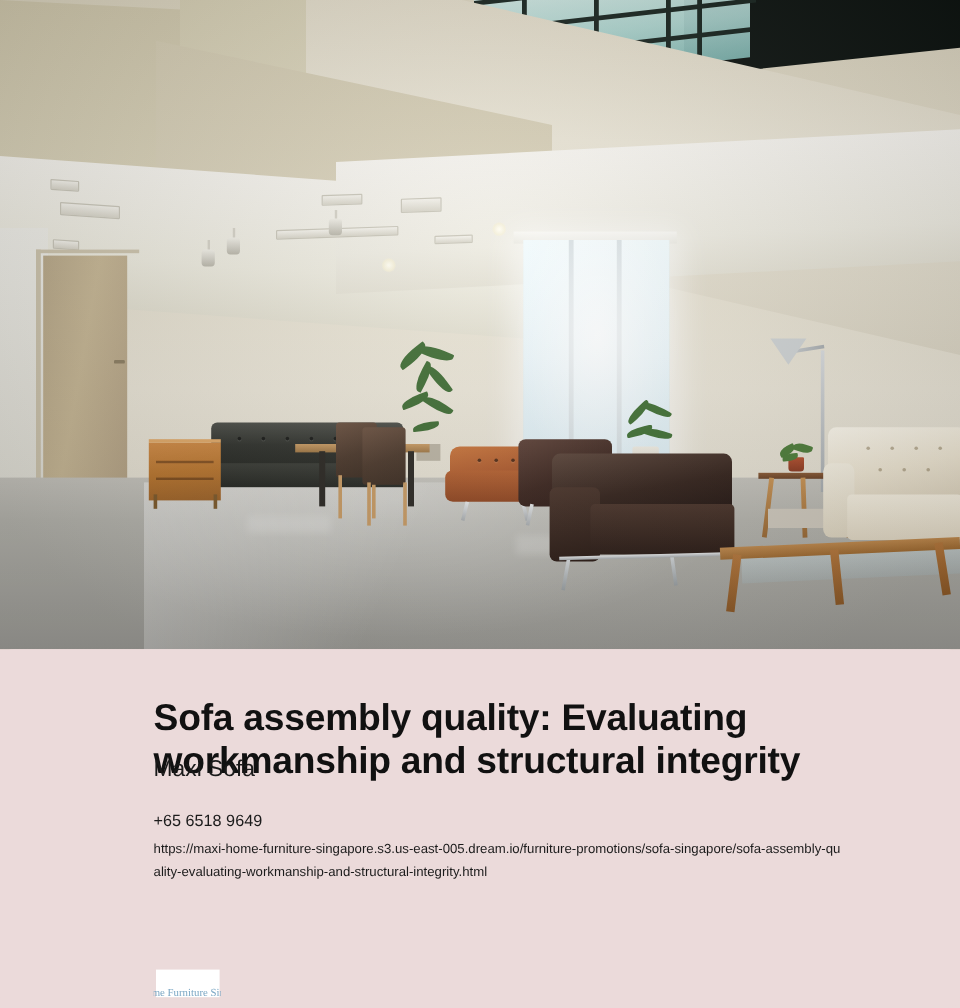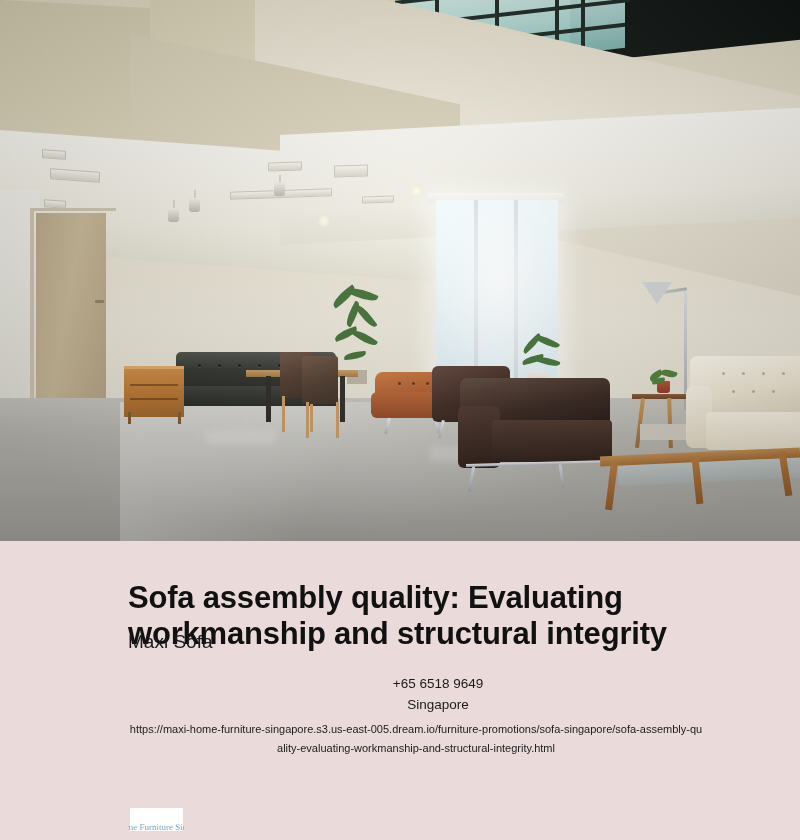--- a/index.html
+++ b/index.html
@@ -337,21 +337,21 @@
   }
   .subtitle {
     position: absolute;
     left: 128px; top: 89px;
     font-size: 19px;
     line-height: 24px;
     color: #1a1a1a;
   }
   .contact {
     position: absolute;
-    left: 128px; top: 132px; width: 620px; text-align: center;
+    left: 128px; top: 132px; width: 620px;
   }
   .contact-line {
     font-size: 13.5px;
     line-height: 21px;
     color: #1b1b1b;
   }
   .url-line {
     font-size: 11px;
     line-height: 19px;
     color: #1b1b1b;
@@ -538,21 +538,20 @@
   </div>
 
   <div class="panel">
 
     <h1 class="title">Sofa assembly quality: Evaluating workmanship and structural integrity</h1>
 
     <div class="subtitle">Maxi Sofa</div>
 
     <div class="contact">
       <div class="contact-line">+65 6518 9649</div>
-      <div class="contact-line">Singapore</div>
       <div class="url-line">https://maxi-home-furniture-singapore.s3.us-east-005.dream.io/furniture-promotions/sofa-singapore/sofa-assembly-quality-evaluating-workmanship-and-structural-integrity.html</div>
     </div>
 
     <div class="footer-card"></div>
     <div class="footer-brand">Maxi Home Furniture Singapore</div>
 
   </div>
 </div>
 
 </body></html>

